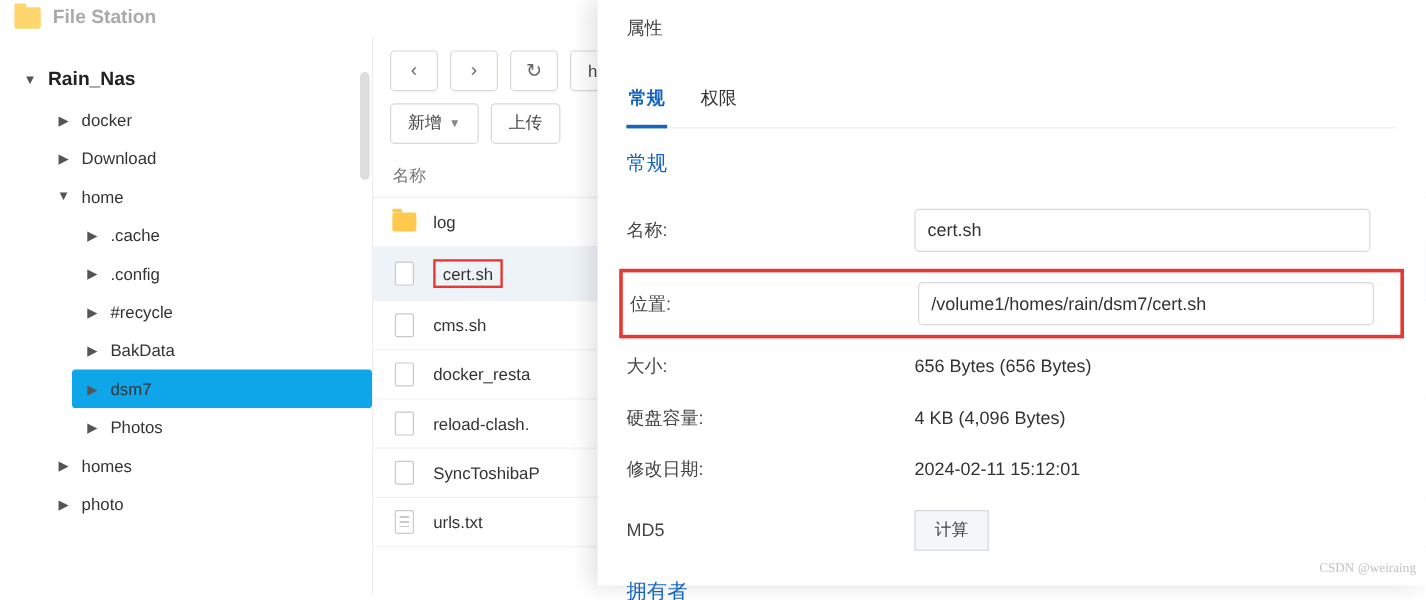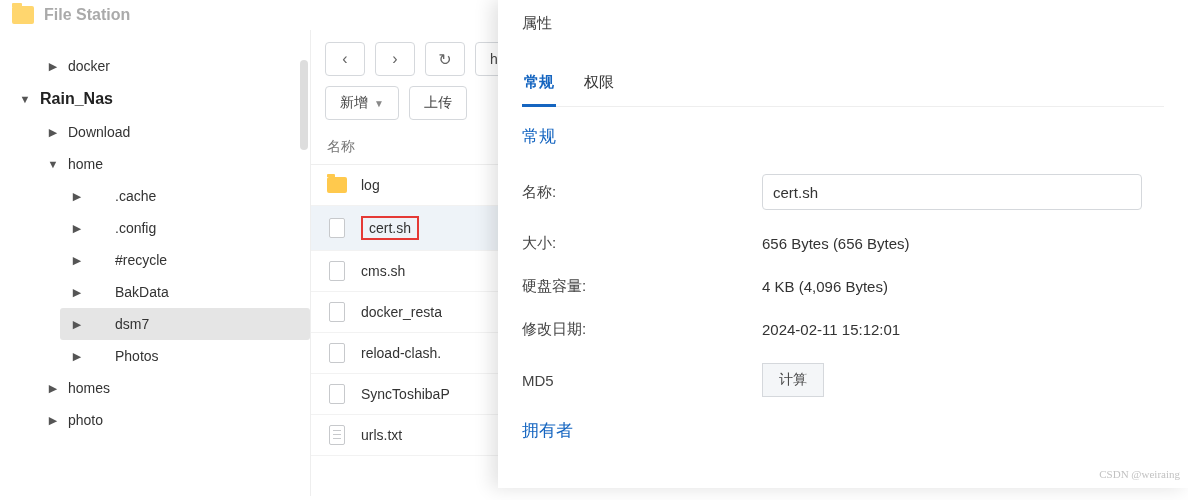--- a/index.html
+++ b/index.html
@@ -6,27 +6,27 @@
 body { font-family: -apple-system, "Segoe UI", "Microsoft YaHei", sans-serif; font-size: 14px; color: #333; background: #fff; width: 1188px; height: 500px; overflow: hidden; position: relative; }
 .header { display: flex; align-items: center; padding: 6px 12px; color: #aaa; font-weight: 600; font-size: 16px; }
 .header .folder-glyph { width: 22px; height: 18px; background: #ffd66e; border-radius: 2px; margin-right: 10px; position: relative; }
 .header .folder-glyph::before { content:""; position:absolute; top:-3px; left:0; width:10px; height:4px; background:#ffd66e; border-radius:1px 1px 0 0; }
 .container { display: flex; height: calc(100% - 34px); }
 .sidebar { width: 310px; padding-top: 20px; overflow: hidden; position: relative; }
 .scrollbar-fake { position:absolute; right:2px; top:30px; width:8px; height:90px; background:#ddd; border-radius:4px; }
 .tree-root { padding-left: 8px; }
 .tree-item { display: flex; align-items: center; padding: 8px 10px; color: #333; cursor: pointer; border-radius: 3px; }
 .tree-item.root-item { font-weight: 700; font-size: 16px; color: #222; }
-.tree-item.selected { background: #e5e5e5; }
+.tree-item.selected { background: #0ea5e9; }
 .toggle { width: 14px; text-align: center; color: #555; margin-right: 4px; font-size: 11px; }
 .toggle.down::before { content:"▼"; }
 .toggle.right::before { content:"▶"; }
 .tree-label { margin-left: 4px; }
 .lvl-1 { margin-left: 28px; }
-.lvl-2 { margin-left: 52px; gap: 23px; }
+.lvl-2 { margin-left: 52px; }
 .main { flex: 1; border-left: 1px solid #eee; padding: 12px 0 0 0; position: relative; }
 .toolbar-row { display: flex; gap: 10px; padding: 0 14px 10px; }
 .btn { border: 1px solid #d5d8dc; background: #fff; border-radius: 4px; height: 34px; padding: 0 14px; display: inline-flex; align-items: center; justify-content:center; color: #444; font-size: 14px; cursor: pointer; }
 .btn.icon-btn { width: 40px; padding: 0; font-size: 16px; color:#666; }
 .btn.primary-text { font-weight: 400; }
 .dropdown-caret { margin-left: 6px; font-size: 10px; color:#888; }
 .columns-header { padding: 8px 16px; color: #777; border-bottom: 1px solid #eee; }
 .file-list { }
 .file-row { display: flex; align-items: center; padding: 10px 16px; border-bottom: 1px solid #f2f2f2; cursor: pointer; }
 .file-row.selected { background: #eef3f8; }
@@ -57,28 +57,28 @@
 
 <div class="header">
   <span class="folder-glyph"></span>
   <span>File Station</span>
 </div>
 
 <div class="container">
   <div class="sidebar">
     <div class="scrollbar-fake"></div>
     <div class="tree-root">
-      <div class="tree-item lvl-1">
-          <span class="toggle right"></span>
-          <span class="tree-label">docker</span>
-        </div>
       <div class="tree-item root-item">
         <span class="toggle down"></span>
         <span class="tree-label">Rain_Nas</span>
       </div>
+      <div class="tree-item lvl-1">
+          <span class="toggle right"></span>
+          <span class="tree-label">docker</span>
+        </div>
       <div class="tree-item lvl-1">
           <span class="toggle right"></span>
           <span class="tree-label">Download</span>
         </div>
       <div class="tree-item lvl-1">
           <span class="toggle down"></span>
           <span class="tree-label">home</span>
         </div>
       <div class="tree-item lvl-2">
           <span class="toggle right"></span>
@@ -182,20 +182,24 @@
   <div class="tabs">
     <div class="tab active">常规</div>
     <div class="tab">权限</div>
   </div>
   <div class="section-title">常规</div>
 
   <div class="prop-row">
     <div class="prop-label">名称:</div>
     <input class="input-box" value="cert.sh" style="">
   </div>
+  <div class="prop-row highlight">
+    <div class="prop-label">位置:</div>
+    <input class="input-box" value="/volume1/homes/rain/dsm7/cert.sh" style="">
+  </div>
   <div class="prop-row">
     <div class="prop-label">大小:</div>
     <div class="prop-value">656 Bytes (656 Bytes)</div>
   </div>
   <div class="prop-row">
     <div class="prop-label">硬盘容量:</div>
     <div class="prop-value">4 KB (4,096 Bytes)</div>
   </div>
   <div class="prop-row">
     <div class="prop-label">修改日期:</div>

